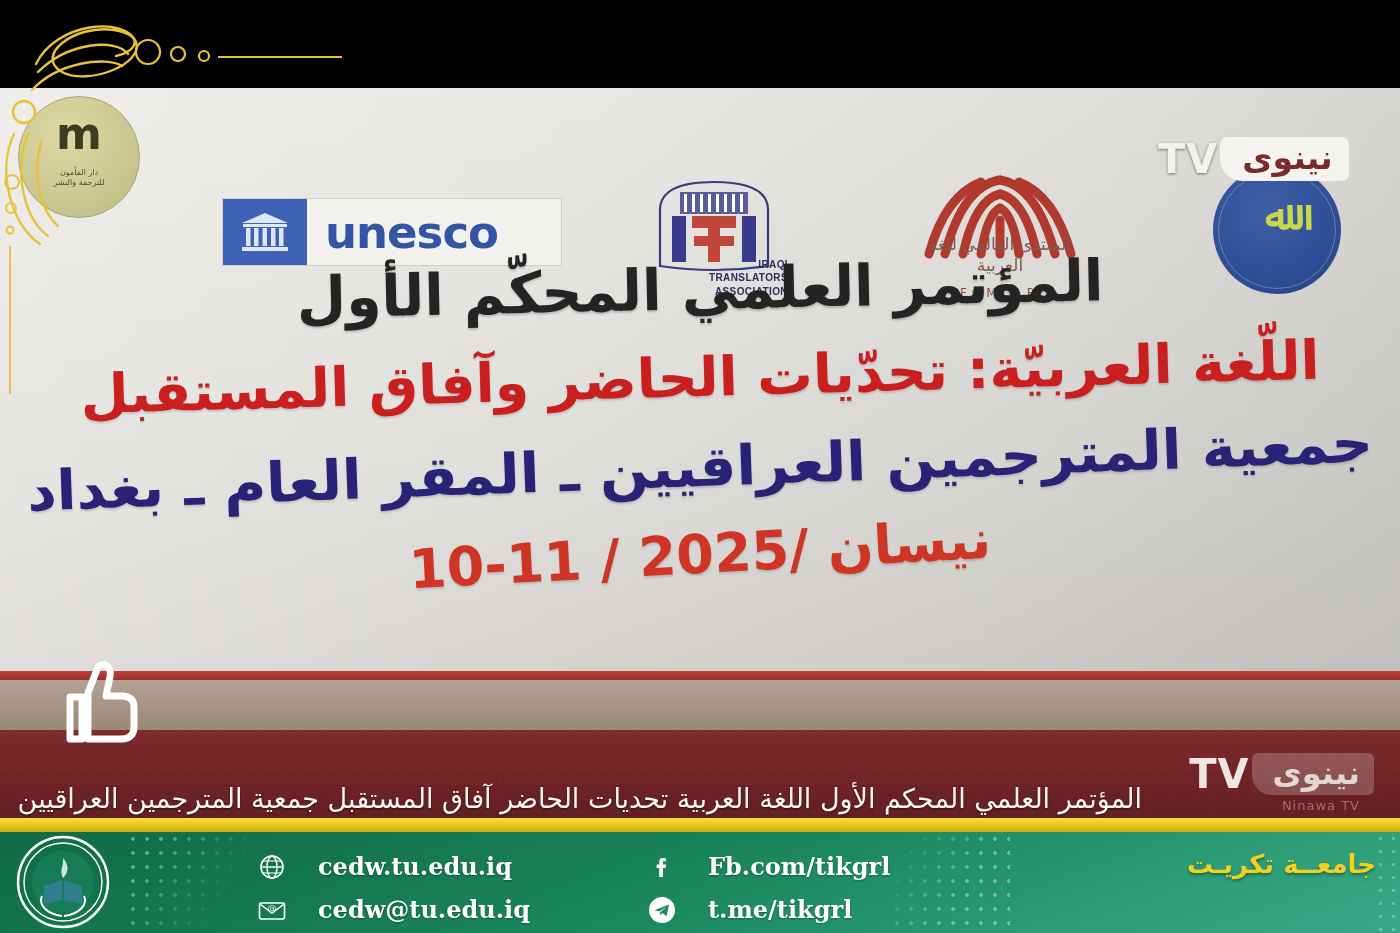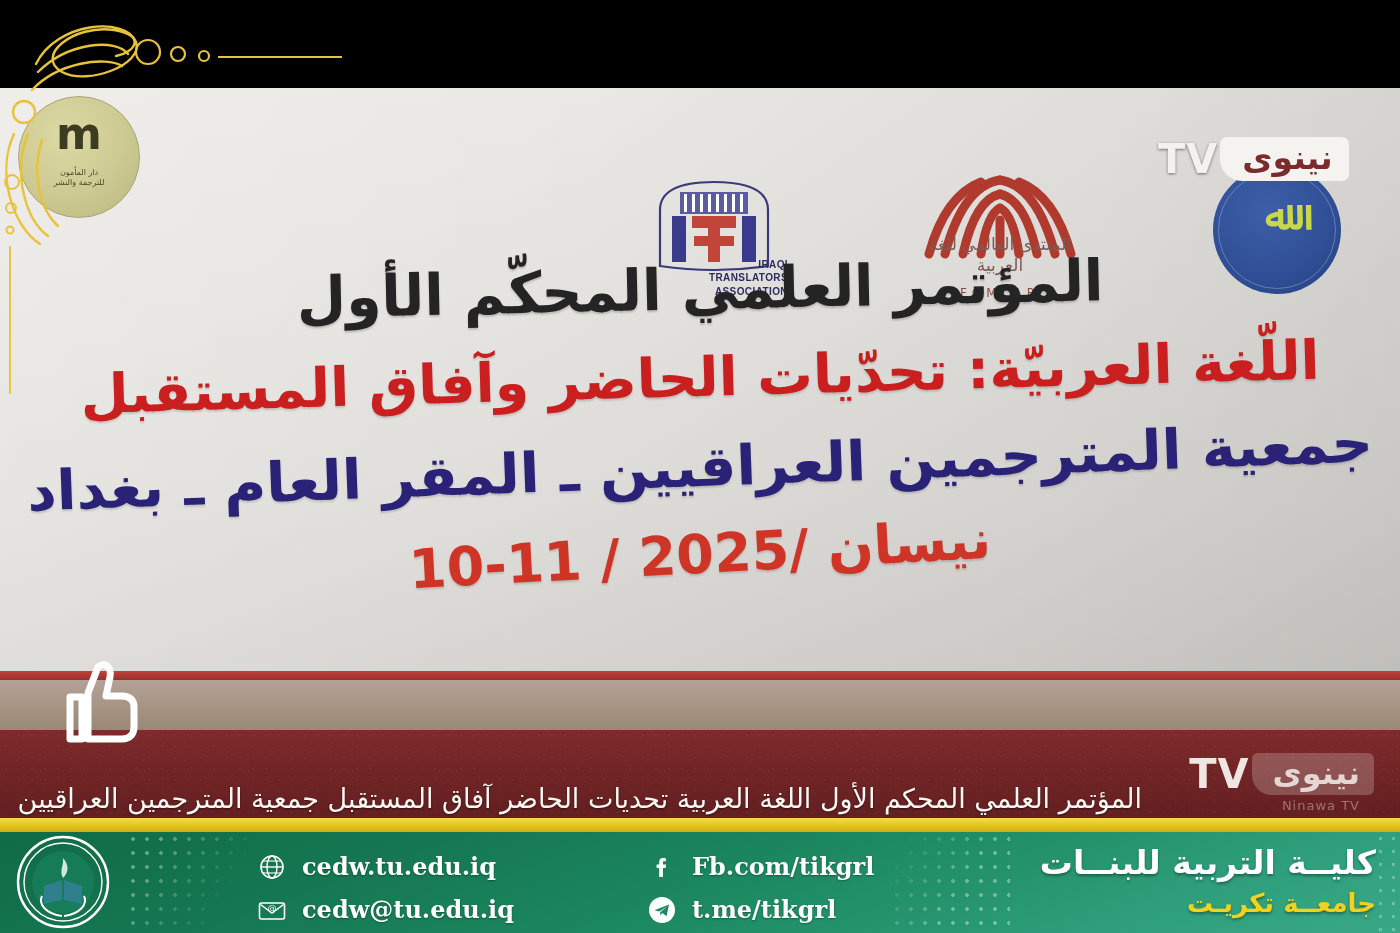--- a/index.html
+++ b/index.html
@@ -277,21 +277,21 @@
     position: absolute; left: 14px; top: 834px; z-index: 3;
     width: 98px; height: 96px;
   }
 
   .contact-col {
     position: absolute; display: flex; flex-direction: column; gap: 14px;
     top: 852px; z-index: 3;
   }
   .contact-col.c1 { left: 258px; }
   .contact-col.c2 { left: 648px; }
-  .contact-item { display: flex; align-items: center; gap: 16px; }
+  .contact-item { display: flex; align-items: center; gap: 32px; }
   .contact-item .ico { width: 28px; height: 28px; display: flex; align-items: center; justify-content: center; }
   .contact-item .txt {
     font-family: "DejaVu Serif", serif;
     font-size: 24px; font-weight: bold; color: #ffffff;
     text-shadow: 0 1px 2px rgba(0,0,0,.35);
     white-space: nowrap;
   }
 
   .footer-brand {
     position: absolute; right: 24px; top: 843px; text-align: right; z-index: 3; direction: rtl;
@@ -325,20 +325,37 @@
         <div class="logo logo-mamoun">
           <div class="mamoun-circle">
             <div class="mamoun-glyph">m</div>
             <div class="mamoun-text">
               <div>دار المأمون</div>
               <div>للترجمة والنشر</div>
             </div>
           </div>
         </div>
 
+        <div class="logo logo-unesco">
+          <div class="unesco-box">
+            <div class="unesco-blue">
+              <svg width="54" height="44" viewBox="0 0 54 44" aria-hidden="true">
+                <polygon points="27,3 50,13 4,13" fill="#dfe6f5"></polygon>
+                <rect x="5" y="14" width="44" height="3" fill="#dfe6f5"></rect>
+                <rect x="8" y="18" width="4.5" height="18" fill="#dfe6f5"></rect>
+                <rect x="16" y="18" width="4.5" height="18" fill="#dfe6f5"></rect>
+                <rect x="24.5" y="18" width="4.5" height="18" fill="#dfe6f5"></rect>
+                <rect x="33" y="18" width="4.5" height="18" fill="#dfe6f5"></rect>
+                <rect x="41" y="18" width="4.5" height="18" fill="#dfe6f5"></rect>
+                <rect x="4" y="37" width="46" height="4" fill="#dfe6f5"></rect>
+              </svg>
+            </div>
+            <div class="unesco-word">unesco</div>
+          </div>
+        </div>
 
         <div class="logo logo-ita">
           <svg width="148" height="112" viewBox="0 0 148 112" aria-hidden="true">
             <path d="M20 40 Q20 12 74 12 Q128 12 128 40 L128 96 Q74 104 20 96 Z" fill="none" stroke="#3a3a78" stroke-width="2.2"></path>
             <rect x="40" y="22" width="68" height="22" fill="#5b5ba0"></rect>
             <g fill="#ffffff">
               <rect x="44" y="24" width="3" height="18"></rect>
                 <rect x="52" y="24" width="3" height="18"></rect>
               <rect x="60" y="24" width="3" height="18"></rect>
                 <rect x="68" y="24" width="3" height="18"></rect>
@@ -500,17 +517,16 @@
         <svg width="28" height="28" viewBox="0 0 28 28" aria-hidden="true">
           <circle cx="14" cy="14" r="13" fill="#ffffff"></circle>
           <path d="M6.5 14.2 L21 8.4 L18.6 20.2 L14.4 17 L12.2 19.4 L12.2 16.2 L19 10.4 L11.2 15.4 Z" fill="#1b8a63"></path>
         </svg>
       </span>
       <span class="txt">t.me/tikgrl</span>
     </div>
   </div>
 
   <div class="footer-brand">
-    <div class="fb-line1">كليــة التربية للبنــات</div>
     <div class="fb-line2">جامعــة تكريـت</div>
   </div>
 
 </div>
 
 </body></html>

